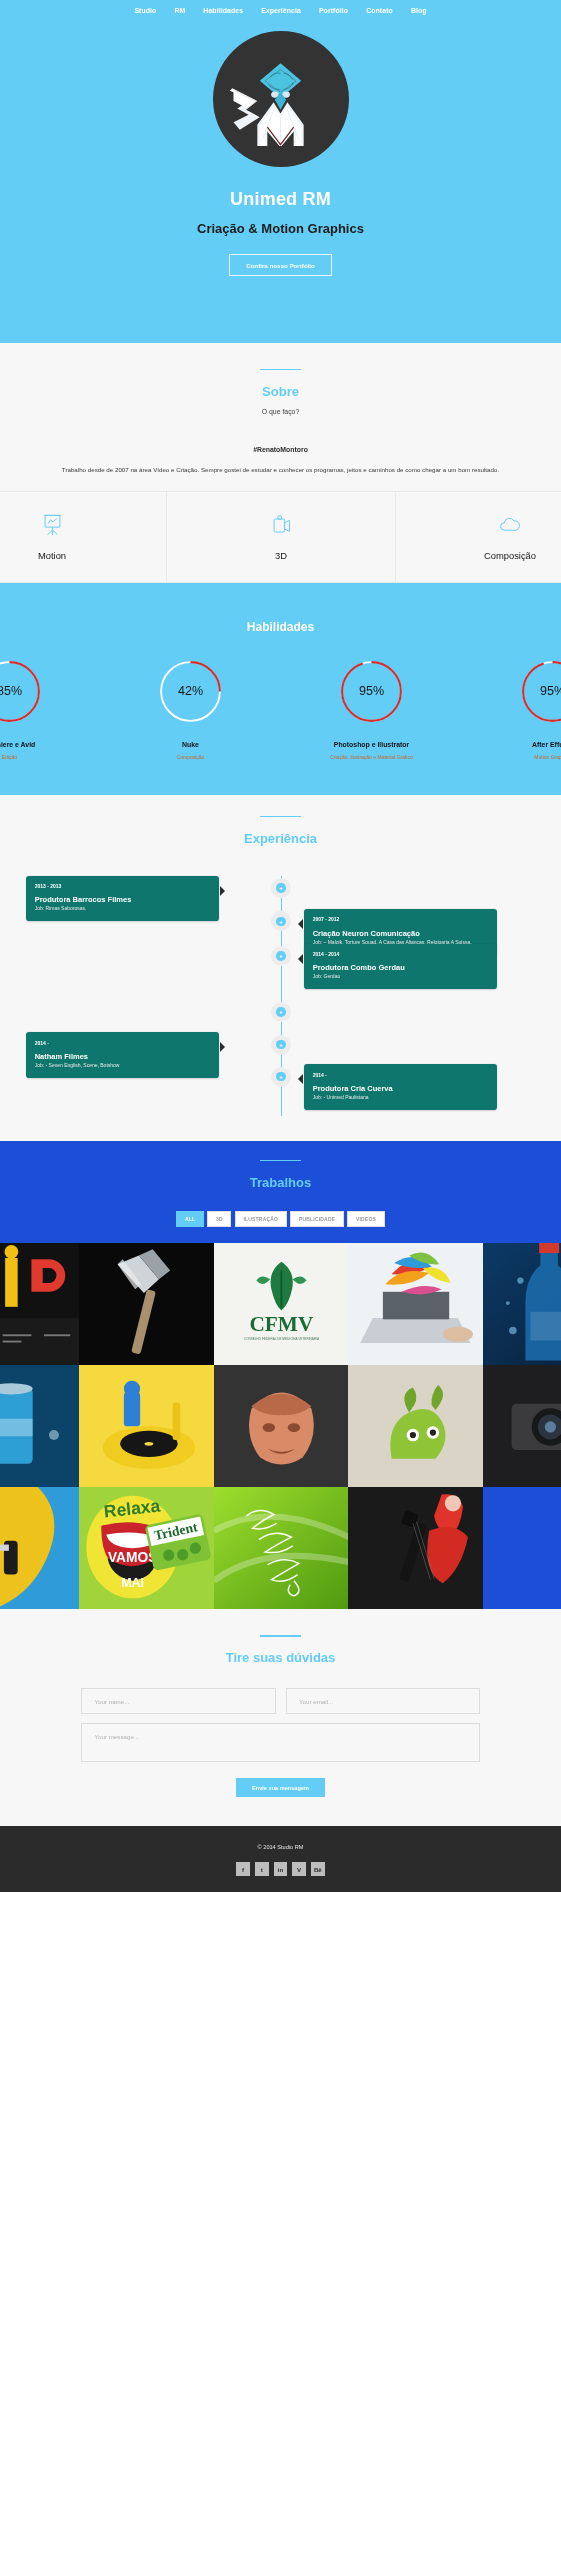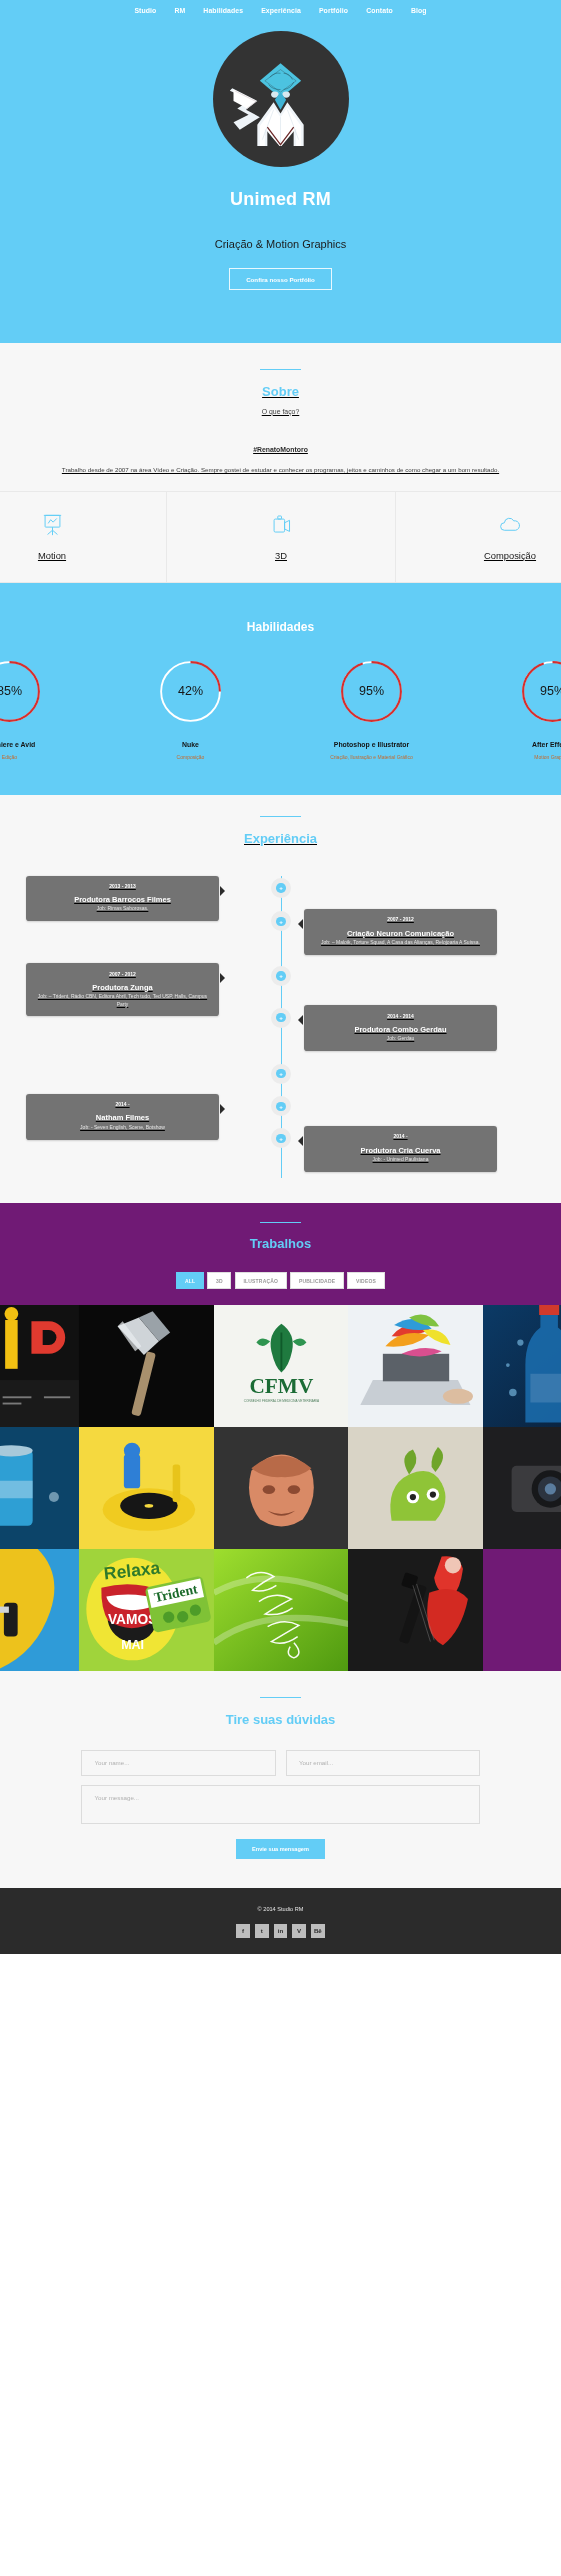--- a/index.html
+++ b/index.html
@@ -50,39 +50,39 @@
     overflow: hidden;
   }
   .hero-title {
     margin-top: 22px;
     color: #ffffff;
     font-size: 18px;
     font-weight: bold;
     letter-spacing: 0.2px;
   }
   .hero-sub {
-    margin-top: 28px;
+    margin-top: 11px;
     color: #1b1b1b;
-    font-size: 11px;
-    font-weight: normal;
+    font-size: 13px;
+    font-weight: bold;
   }
   .hero-btn {
     margin-top: 17.5px;
     border: 0.6px solid rgba(255,255,255,.85);
     background: transparent;
     color: #ffffff;
     font-size: 6.2px;
     font-weight: bold;
     padding: 6.9px 16px;
     cursor: pointer;
     font-family: inherit;
   }
 
   
-  .section-light { background: #f7f7f7; text-decoration: underline; }
+  .section-light { background: #f7f7f7; }
   .rule {
     width: 41px;
     height: 1.2px;
     background: #63cdf6;
     margin: 0 auto;
   }
   .sec-title {
     text-align: center;
     color: #63cdf6;
     font-size: 13px;
@@ -199,25 +199,24 @@
     width: 1.2px;
     background: #63cdf6;
   }
   .tl-row {
     position: relative;
     min-height: 24px;
   }
   .tl-card {
     position: relative;
     width: 193px;
-    background: #737373;
+    background: #0f766e;
     border-radius: 3.1px;
     padding: 7.5px 8.7px 8.7px;
     box-shadow: 0 0.6px 1.9px rgba(0,0,0,.16);
-    text-align: center;
   }
   .tl-row.left .tl-card { margin-left: 26px; }
   .tl-row.right .tl-card { margin-left: 304px; }
   .tl-card:after {
     content: "";
     position: absolute;
     top: 10px;
     width: 0; height: 0;
     border-top: 5.6px solid transparent;
     border-bottom: 5.6px solid transparent;
@@ -242,21 +241,21 @@
     font-size: 6.2px;
     line-height: 9.4px;
     text-align: center;
     font-weight: bold;
   }
   .tl-date { color: #ffffff; font-size: 5px; font-weight: bold; }
   .tl-org { color: #ffffff; font-size: 7.5px; font-weight: bold; margin-top: 6.2px; }
   .tl-job { color: #e8e8e8; font-size: 5px; margin-top: 1.2px; line-height: 1.45; }
 
   
-  .trab { padding: 18.7px 0 0; background: #701a75; }
+  .trab { padding: 18.7px 0 0; background: #1d4ed8; }
   .filters {
     margin-top: 21px;
     display: flex;
     justify-content: center;
     gap: 3.7px;
   }
   .filter {
     font-size: 5px;
     font-weight: bold;
     color: #9a9a9a;
@@ -497,30 +496,20 @@
       <div class="tl-dot" style="top:2.5px">
           <span class="tl-dot-inner">+</span>
         </div>
       <div class="tl-card">
         <div class="tl-date">2007 - 2012</div>
         <div class="tl-org">Criação Neuron Comunicação</div>
         <div class="tl-job">Job: – Maloik, Torture Squad, A Casa das Alianças, Relojoaria A Suissa.</div>
       </div>
     </div>
 
-    <div class="tl-row left" style="margin-top:8.7px">
-      <div class="tl-dot" style="top:2.5px">
-          <span class="tl-dot-inner">+</span>
-        </div>
-      <div class="tl-card">
-        <div class="tl-date">2007 - 2012</div>
-        <div class="tl-org">Produtora Zunga</div>
-        <div class="tl-job">Job: – Trident, Rádio CBN, Editora Abril, Tech tudo, Ted USP, Halls, Campus Party</div>
-      </div>
-    </div>
 
     <div class="tl-row right" style="margin-top:-11.2px">
       <div class="tl-dot" style="top:2.5px">
           <span class="tl-dot-inner">+</span>
         </div>
       <div class="tl-card">
         <div class="tl-date">2014 - 2014</div>
         <div class="tl-org">Produtora Combo Gerdau</div>
         <div class="tl-job">Job: Gerdau</div>
       </div>

